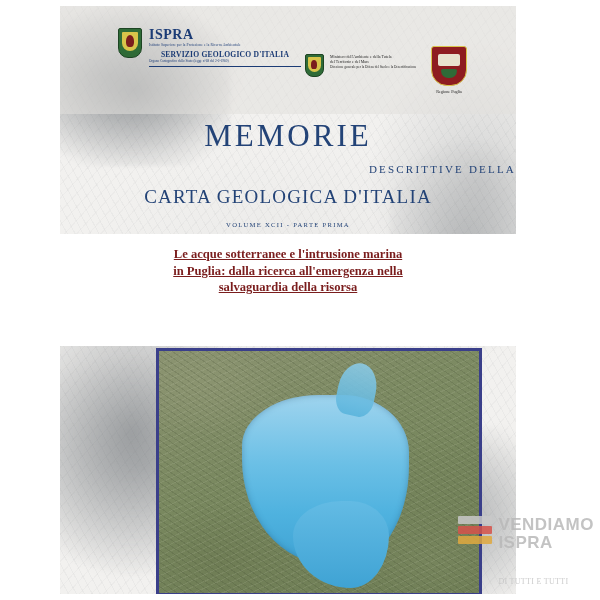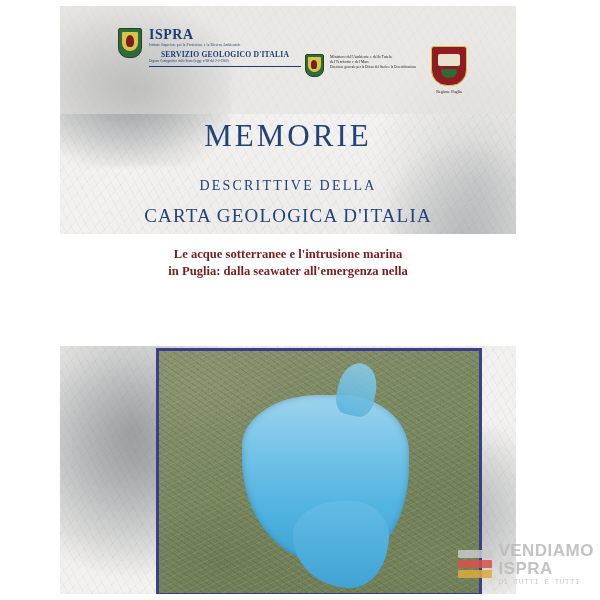--- a/index.html
+++ b/index.html
@@ -235,24 +235,25 @@
     text-align: center;
     color: #1f3d6e;
   }
   .memorie {
     font-size: 31px;
     letter-spacing: 3px;
     color: #234377;
     font-family: "Liberation Serif", serif;
   }
   .descrittive {
-    font-size: 14px;
+    font-size: 11px;
     letter-spacing: 2.2px;
     color: #234377;
-    margin-top: 24px;
+    margin-top: 9px;
+    text-align: right;
   }
   .carta {
     font-size: 19px;
     letter-spacing: 1.2px;
     color: #234377;
     margin-top: 11px;
   }
   .volume {
     font-size: 6.6px;
     letter-spacing: 1.3px;
@@ -269,20 +270,21 @@
     height: 112px;
     background: #ffffff;
     text-align: center;
   }
   .sub-it {
     color: #7a1d1d;
     font-size: 12.6px;
     font-weight: bold;
     line-height: 1.32;
     padding-top: 12px;
+    text-decoration: underline;
   }
   .sub-en {
     color: #7a1d1d;
     font-size: 8.6px;
     font-style: italic;
     line-height: 1.35;
     margin-top: 9px;
   }
 
   
@@ -344,21 +346,21 @@
     border-radius: 60% 60% 40% 40%;
     transform: rotate(12deg);
   }
 
   
   .watermark {
     position: absolute;
     right: 6px;
     bottom: 14px;
     display: flex;
-    align-items: center;
+    align-items: flex-start;
     gap: 6px;
     opacity: .85;
   }
   .wm-books {
     display: flex;
     flex-direction: column;
     gap: 2px;
   }
   .wm-bk { width: 34px; height: 8px; border-radius: 1px; }
   .wm-bk.a { background: #c9c9c9; }
@@ -366,24 +368,25 @@
   .wm-bk.c { background: #e0a93f; }
   .wm-text { line-height: 1.05; }
   .wm-main {
     font-family: "Liberation Sans", sans-serif;
     font-size: 17px;
     font-weight: bold;
     color: #b9b9b9;
     letter-spacing: .5px;
   }
   .wm-sub {
-    font-family: Liberation Mono, monospace;
+    font-family: Liberation Serif, serif;
     font-size: 8px;
     color: #c4c4c4;
     letter-spacing: .3px;
+    margin-top: 26px;
   }
 </style>
 </head>
 <body>
 
 <div id="page">
 
   <div class="cover">
 
     <div class="map-texture"></div>
@@ -424,21 +427,22 @@
     <div class="title-area">
       <div class="memorie">MEMORIE</div>
       <div class="descrittive">DESCRITTIVE DELLA</div>
       <div class="carta">CARTA GEOLOGICA D'ITALIA</div>
       <div class="volume">VOLUME XCII - PARTE PRIMA</div>
     </div>
 
     <div class="subtitle-panel">
       <div class="sub-it">
         <div>Le acque sotterranee e l'intrusione marina</div>
-        <div>in Puglia: dalla seawater all'emergenza nella</div>
+        <div>in Puglia: dalla ricerca all'emergenza nella</div>
+        <div>salvaguardia della risorsa</div>
       </div>
     </div>
 
     <div class="photo-frame">
       <div class="photo-land"></div>
       <div class="water"></div>
       <div class="water2"></div>
       <div class="water-inlet"></div>
     </div>
 

